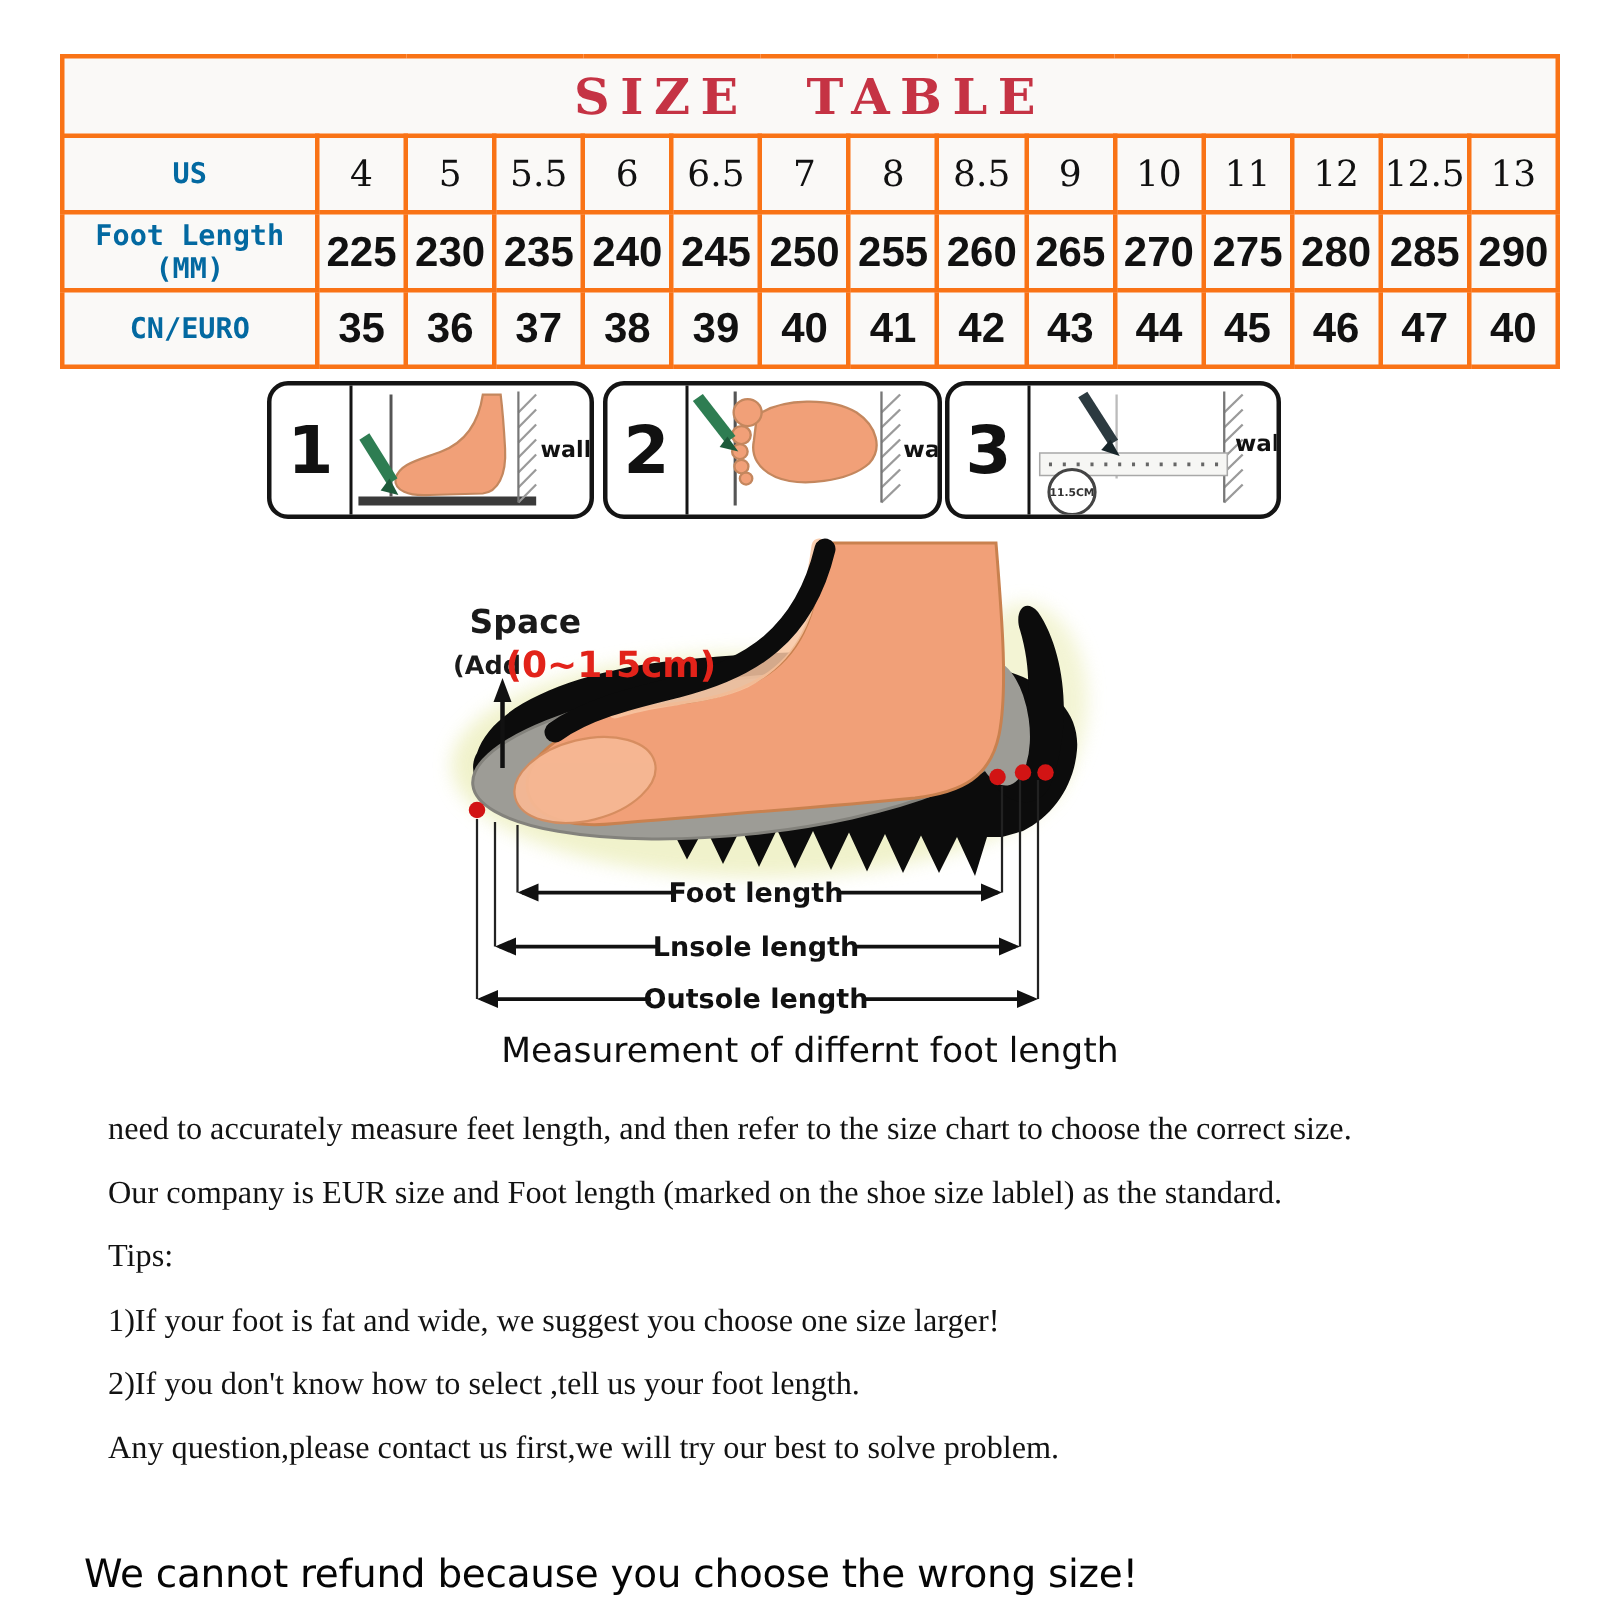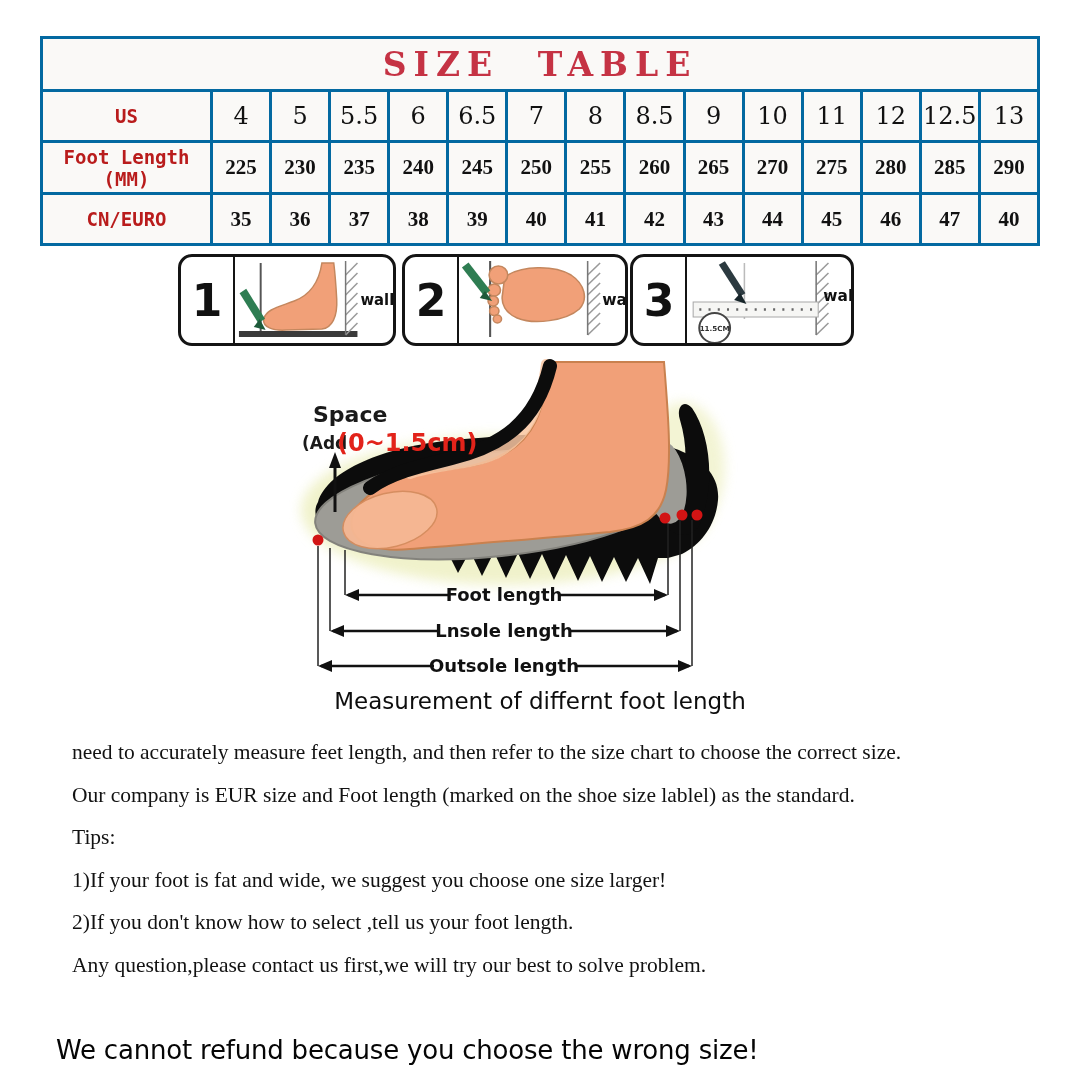--- a/index.html
+++ b/index.html
@@ -2,33 +2,33 @@
 <html><head>
 <meta charset="utf-8">
 <style>
   html,body{margin:0;padding:0;background:#fff;}
   .canvas{position:relative;width:1080px;height:1080px;background:#ffffff;overflow:hidden;
           font-family:"DejaVu Sans",sans-serif;color:#111;}
 
   
   table.size-table{position:absolute;left:40px;top:36px;width:1000px;border-collapse:collapse;
                    table-layout:fixed;border:3px solid #161616;}
-  table.size-table td{border:3px solid #0369a1;text-align:center;vertical-align:middle;
+  table.size-table td{border:3px solid #f97316;text-align:center;vertical-align:middle;
                       background:#faf9f7;padding:0;}
   td.title-cell{background:#dbe1ee;height:50px;color:#c53344;border-top:2px solid #aab0bc;
                 font-family:"DejaVu Serif",serif;font-weight:bold;font-size:33px;
                 letter-spacing:7px;word-spacing:20px;}
-  td.lbl{background:#ffff00;color:#b91c1c;font-family:"DejaVu Sans Mono",monospace;
+  td.lbl{background:#ffff00;color:#0369a1;font-family:"DejaVu Sans Mono",monospace;
          font-weight:bold;font-size:19px;line-height:22px;}
   tr.us-row td{height:48px;}
   tr.mm-row td{height:49px;}
   tr.eu-row td{height:48px;}
   tr.us-row td.val{font-family:"DejaVu Serif",serif;font-size:24px;font-weight:500;}
-  tr.mm-row td.val,tr.eu-row td.val{font-family:Liberation Serif, serif;
-         font-weight:bold;font-size:21px;}
+  tr.mm-row td.val,tr.eu-row td.val{font-family:Liberation Sans, sans-serif;
+         font-weight:bold;font-size:28px;}
 
   
   .step{position:absolute;top:254px;height:92px;border:3px solid #141414;border-radius:14px;
         background:#fff;display:flex;box-sizing:border-box;}
   .step .num{width:52px;border-right:2.5px solid #141414;display:flex;align-items:center;
              justify-content:center;font-family:"DejaVu Sans",sans-serif;font-weight:bold;
              font-size:44px;color:#111;}
   .step .art{flex:1;height:100%;}
   .step svg{display:block;width:100%;height:100%;}
   #step1{left:178px;width:218px;}

